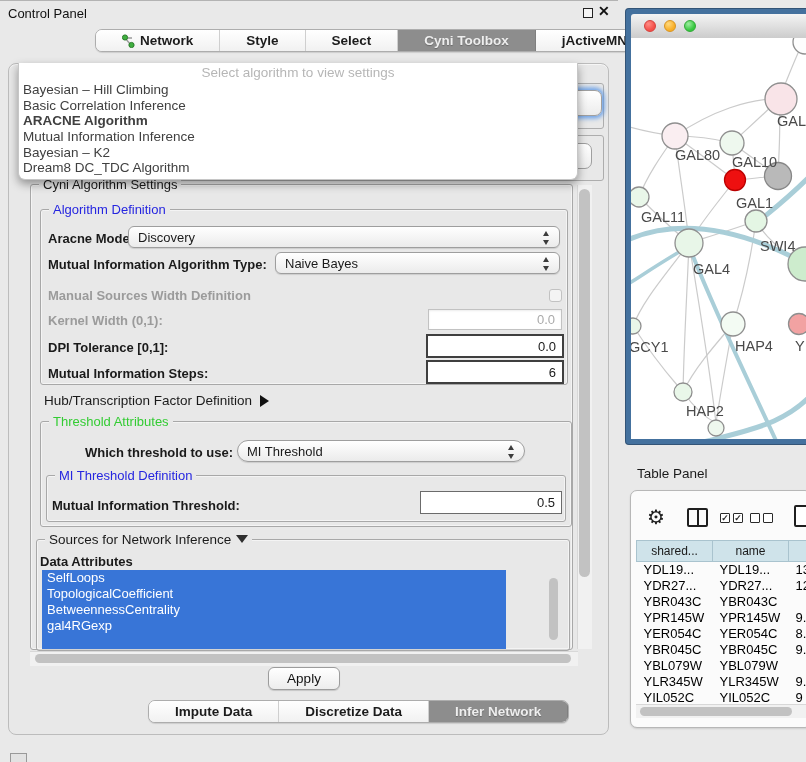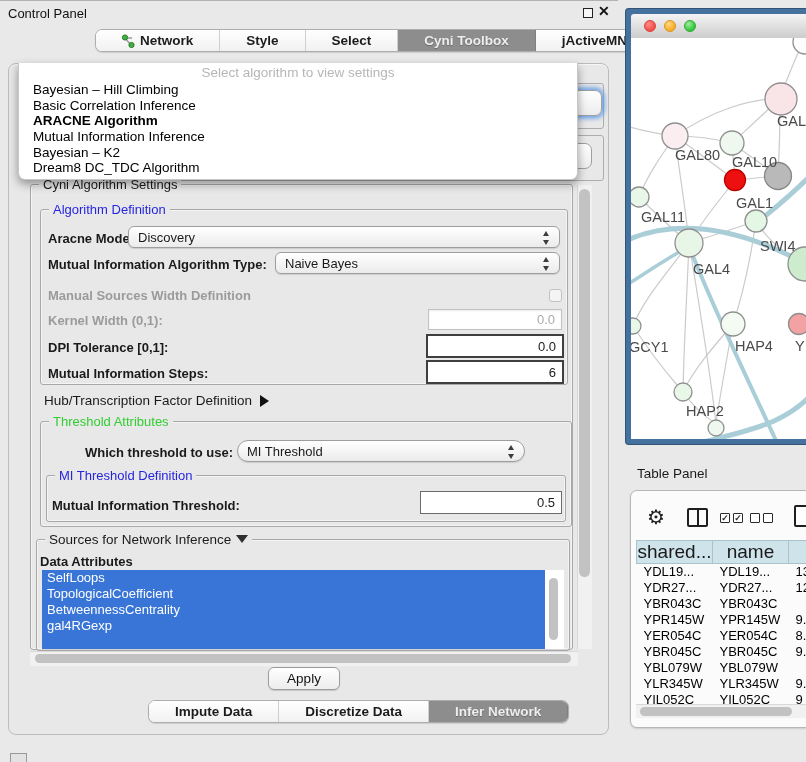--- a/index.html
+++ b/index.html
@@ -23,21 +23,21 @@
   .content-panel { left:8px; top:62px; width:601px; height:672px; background:#e8e8e8; border:1px solid #bcbcbc; border-radius:8px; box-shadow:inset 0 1px 0 #f6f6f6; }
 
   
   .ghost-group { border:1px solid #adadad; border-radius:3px; background:transparent; }
   .ghost-combo { border:1px solid #9f9f9f; border-radius:7px; background:linear-gradient(#fff,#ececec); }
   .focus-ring { box-shadow:0 0 4px 2.5px rgba(90,150,230,.85); }
 
   
   .popup { left:18px; top:62px; width:560px; height:117px; background:#ffffff; border:1px solid #c6c6c6; border-top:none; border-radius:0 0 7px 7px; box-shadow:0 4px 10px rgba(0,0,0,.38); z-index:30; }
   .popup .hint { text-align:center; color:#b6b6b6; font-size:13.5px; padding-top:2px; height:19px; }
-  .popup .item { font-size:13.5px; color:#000000; padding-left:14px; height:15.7px; line-height:15.7px; white-space:nowrap; }
+  .popup .item { font-size:13.5px; color:#404040; padding-left:4px; height:15.7px; line-height:15.7px; white-space:nowrap; }
   .popup .item.bold { font-weight:bold; }
 
   
   .tgroup { border:1px solid #a8a8a8; border-radius:3px; box-shadow:inset 0 0 0 1px rgba(255,255,255,.5); }
   .legend { position:absolute; top:-8px; left:8px; background:#e8e8e8; padding:0 4px; font-size:13px; white-space:nowrap; }
   .legend.blue { color:#2525e0; }
   .legend.green { color:#33cc33; }
 
   .blabel { font-size:13px; font-weight:bold; color:#1a1a1a; white-space:nowrap; }
   .blabel.dis { color:#9b9b9b; }
@@ -79,21 +79,21 @@
   
   .tp-title { left:637px; top:466px; font-size:13.5px; color:#1a1a1a; }
   .tp-box { left:630px; top:490px; width:182px; height:238px; background:#fbfbfb; border:1px solid #b7b7b7; border-radius:7px; box-shadow:0 1px 2px rgba(0,0,0,.12); overflow:hidden; }
   .gear { font-size:20px; color:#1f1f1f; }
   .colbrowse { width:21px; height:19px; border:2px solid #1f1f1f; border-radius:2px; }
   .colbrowse::after { content:""; position:absolute; left:8px; top:0; width:2px; height:15px; background:#1f1f1f; }
   .mini-cb { width:10px; height:10px; border:1.5px solid #2a2a2a; border-radius:1px; display:inline-flex; align-items:center; justify-content:center; font-size:9px; font-weight:bold; color:#2a2a2a; background:#fff; }
   .doc-icon { width:20px; height:22px; border:2px solid #1f1f1f; border-radius:2px; background:#fff; }
 
   table.ctable { border-collapse:collapse; table-layout:fixed; font-size:13px; }
-  table.ctable th { background:#cfe3ea; border:1px solid #a9c3ce; font-weight:normal; height:21px; font-size:19px; color:#1a1a1a; }
+  table.ctable th { background:#cfe3ea; border:1px solid #a9c3ce; font-weight:normal; height:21px; font-size:12px; color:#1a1a1a; }
   table.ctable td { height:16px; padding-left:7px; white-space:nowrap; overflow:hidden; color:#000; }
 
   .hub-arrow { display:inline-block; width:0; height:0; border-top:6px solid transparent; border-bottom:6px solid transparent; border-left:9px solid #111; margin-left:8px; vertical-align:-2px; }
   .down-arrow { display:inline-block; width:0; height:0; border-left:6px solid transparent; border-right:6px solid transparent; border-top:8px solid #2e2e2e; margin-left:5px; vertical-align:1px; }
 
   svg text { font-family:"Liberation Sans",sans-serif; font-size:14.5px; fill:#4a4a4a; }
 </style>
 </head>
 <body>
 
@@ -194,21 +194,21 @@
   </div>
   <div class="abs blabel" style="left:52px; top:497px;">Mutual Information Threshold:</div>
   <div class="abs tfield" style="left:420px; top:490px; width:142px; height:23px; border:1.5px solid #6b6b6b;">
     <span>0.5</span>
   </div>
 
   <div class="abs tgroup" style="left:36px; top:538px; width:534px; height:112px;">
     <span class="legend" style="font-size:13.5px;"><span>Sources for Network Inference</span><span class="down-arrow"></span></span>
   </div>
   <div class="abs blabel" style="left:40px; top:553px;">Data Attributes</div>
-  <div class="abs attr-list" style="left:42px; top:569px; width:522px; height:79px;">
+  <div class="abs attr-list" style="left:42px; top:569px; width:464px; height:79px;">
     <div class="attr-row">SelfLoops</div>
     <div class="attr-row">TopologicalCoefficient</div>
     <div class="attr-row">BetweennessCentrality</div>
     <div class="attr-row">gal4RGexp</div>
     <div class="attr-row" style="height:15px;"></div>
   </div>
   <div class="abs sb-thumb" style="left:549px; top:577px; width:9px; height:62px;"></div>
 
   <div class="abs sb-track-v" style="left:577px; top:184px; width:15px; height:464px;"></div>
   <div class="abs sb-thumb" style="left:579px; top:188px; width:11px; height:388px;"></div>

